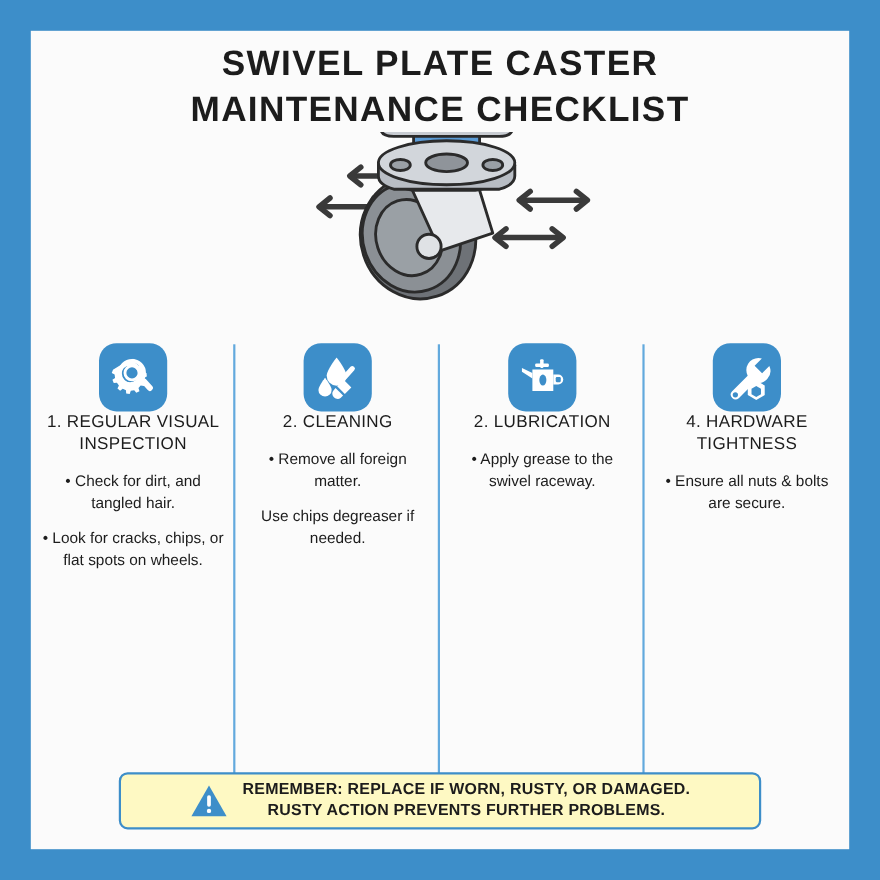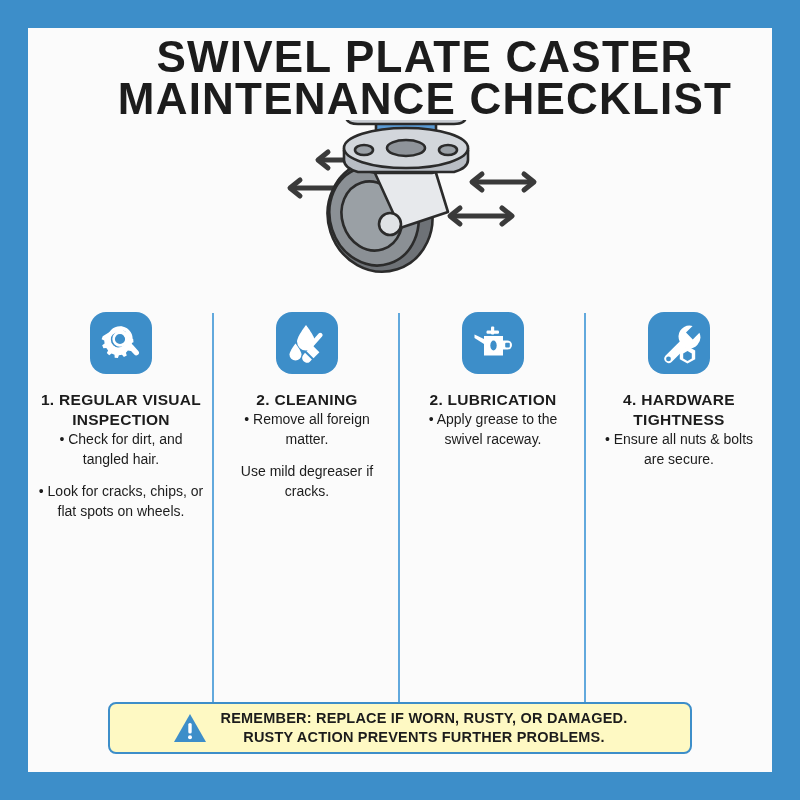--- a/index.html
+++ b/index.html
@@ -12,24 +12,23 @@
   .frame{
     position:absolute;left:28px;top:28px;
     width:744px;height:744px;
     background:#fbfbfb;
     overflow:hidden;
   }
   
   .title{
     position:absolute;left:0;top:8px;width:744px;
     text-align:center;
-    font-size:44px;line-height:42px;
+    font-size:32px;line-height:42px;
     font-weight:bold;letter-spacing:1.2px;
     color:#1c1c1c;
-    margin-left:25px;
   }
   .title div{display:block;}
   
   .hero{
     position:absolute;left:0;top:92px;width:744px;height:180px;
   }
   
   .cols{
     position:absolute;left:0;top:258px;width:744px;height:430px;
     display:flex;
@@ -43,27 +42,26 @@
     position:absolute;top:27px;right:0;width:2px;height:397px;
     background:#62a9dd;
   }
   .tile{
     width:62px;height:62px;border-radius:16px;
     background:#3d8ec9;
     display:flex;align-items:center;justify-content:center;
     margin-top:26px;
   }
   .ctitle{
-    margin-top:16px;
     font-size:15.5px;line-height:20px;
-    font-weight:bold;letter-spacing:.3px;
+    font-weight:normal;letter-spacing:.3px;
     color:#1c1c1c;text-align:center;
   }
   .clist{
-    width:100%;
+    margin-top:14px;width:100%;
   }
   .citem{
     font-size:14px;line-height:19.5px;
     color:#1c1c1c;text-align:center;
     margin-bottom:13px;
     padding:0 2px;
   }
   
   .banner{
     position:absolute;left:80px;top:674px;
@@ -166,21 +164,21 @@
           <path d="M21 4 C21 4 12 15.5 12 20.6 a9 9 0 0 0 18 0 C30 15.5 21 4 21 4 Z"></path>
           <path d="M10.5 22.5 C10.5 22.5 4.5 30.2 4.5 33.5 a6 6 0 0 0 12 0 C16.5 30.2 10.5 22.5 10.5 22.5 Z"></path>
           <rect x="29.5" y="10.5" width="4.6" height="15" rx="2.2" transform="rotate(42 31.8 18)"></rect>
           <path d="M21.5 30.2 L27.4 24.3 L34.4 31.3 L28.5 37.2 Z"></path>
           <path d="M20 31.7 L26.9 38.6 L24.6 40.9 C22.5 42.5 20 41.6 18.6 40.2 C17.2 38.8 16.4 36.3 18 34.2 Z"></path>
         </svg>
       </div>
       <div class="ctitle">2. CLEANING</div>
       <div class="clist">
         <div class="citem">• Remove all foreign matter.</div>
-        <div class="citem">Use mild degreaser if cracks.</div>
+        <div class="citem">Use chips degreaser if needed.</div>
       </div>
       <div class="divider"></div>
     </div>
 
     <div class="col">
       <div class="tile">
         <svg width="44" height="44" viewBox="0 0 44 44" fill="#ffffff" xmlns="http://www.w3.org/2000/svg">
           <rect x="20" y="5.5" width="3.2" height="8" rx="1"></rect>
           <rect x="15.5" y="9.5" width="12.5" height="3.2" rx="1.2"></rect>
           <path d="M13 15 L32 15 L32 34.5 L13 34.5 Z"></path>

